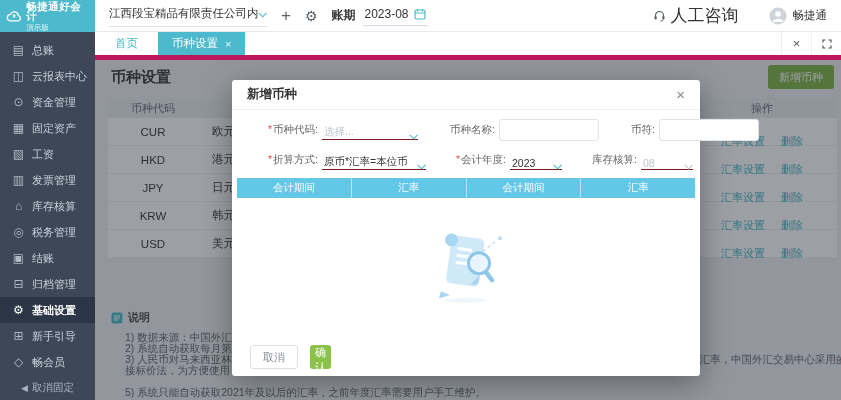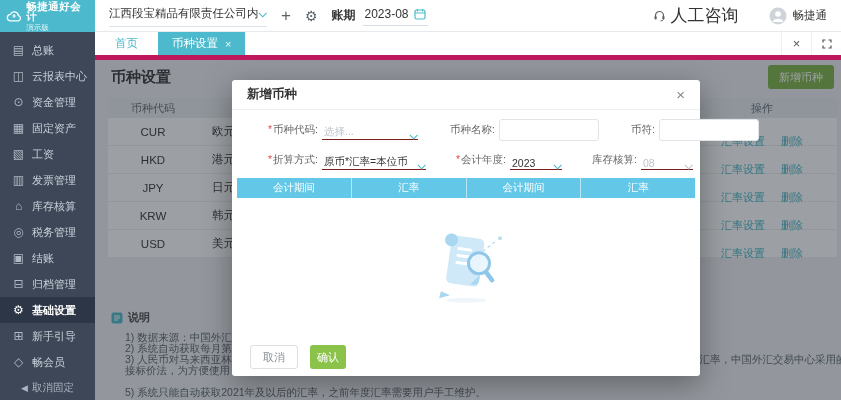--- a/index.html
+++ b/index.html
@@ -83,21 +83,21 @@
   .sel .val { font-size:10.5px; color:#333; white-space:nowrap; }
   .sel .val.ph, .sel.disabled .val { color:#bfc4cb; }
   .inp { height:22px; width:100px; border:1px solid #e0e4e8; border-radius:3px; font-size:11px; padding:0 6px; outline:none; color:#333; }
   .m-thead { display:flex; height:20px; margin:8px 5px 0 5px; flex:none; }
   .m-th { flex:1; background:#63c7e8; color:#fff; font-size:10.5px; display:flex; align-items:center; justify-content:center; border-left:1px solid rgba(255,255,255,.55); }
   .m-th:first-child { border-left:none; }
   .m-body { flex:1; position:relative; background:#fff; }
   .illus { position:absolute; left:50%; top:50%; transform:translate(-50%,-52%); }
   .m-foot { height:38px; display:flex; align-items:center; justify-content:flex-start; gap:12px; padding:0 18px; flex:none; }
   .btn-ghost { width:48px; height:24px; background:#fff; border:1px solid #dcdfe3; border-radius:3px; color:#8a9097; font-size:11px; cursor:pointer; }
-  .btn-green { width:36px; height:24px; background:#8bc34a; border:none; border-radius:3px; color:#fff; font-size:11px; cursor:pointer; }
+  .btn-green { width:21px; height:24px; background:#8bc34a; border:none; border-radius:3px; color:#fff; font-size:11px; cursor:pointer; }
 </style>
 </head>
 <body>
 
 <div class="app">
 
   <div class="topbar">
     <div class="logo">
       <svg width="17" height="13" viewBox="0 0 17 13">
         <path d="M4 11 a3.4 3.4 0 0 1 .6-6.7 A4.4 4.4 0 0 1 13 5.5 a2.9 2.9 0 0 1 .4 5.5 Z" fill="none" stroke="#fff" stroke-width="1.3"></path>

